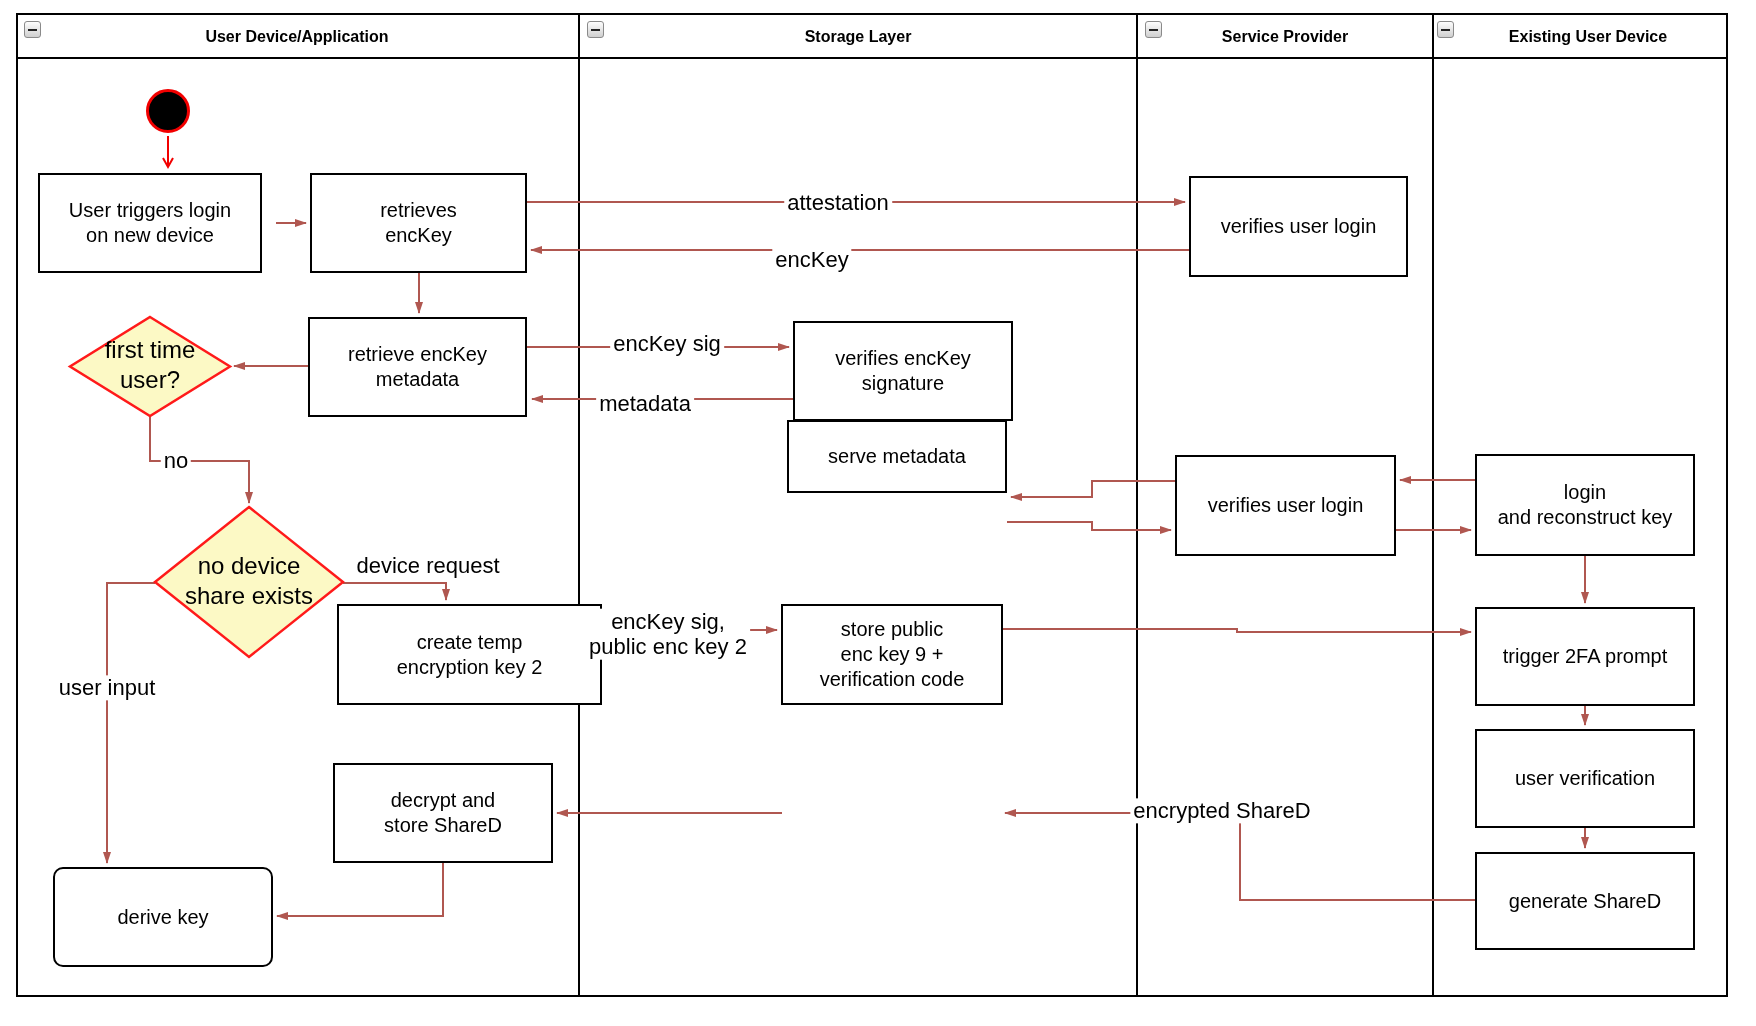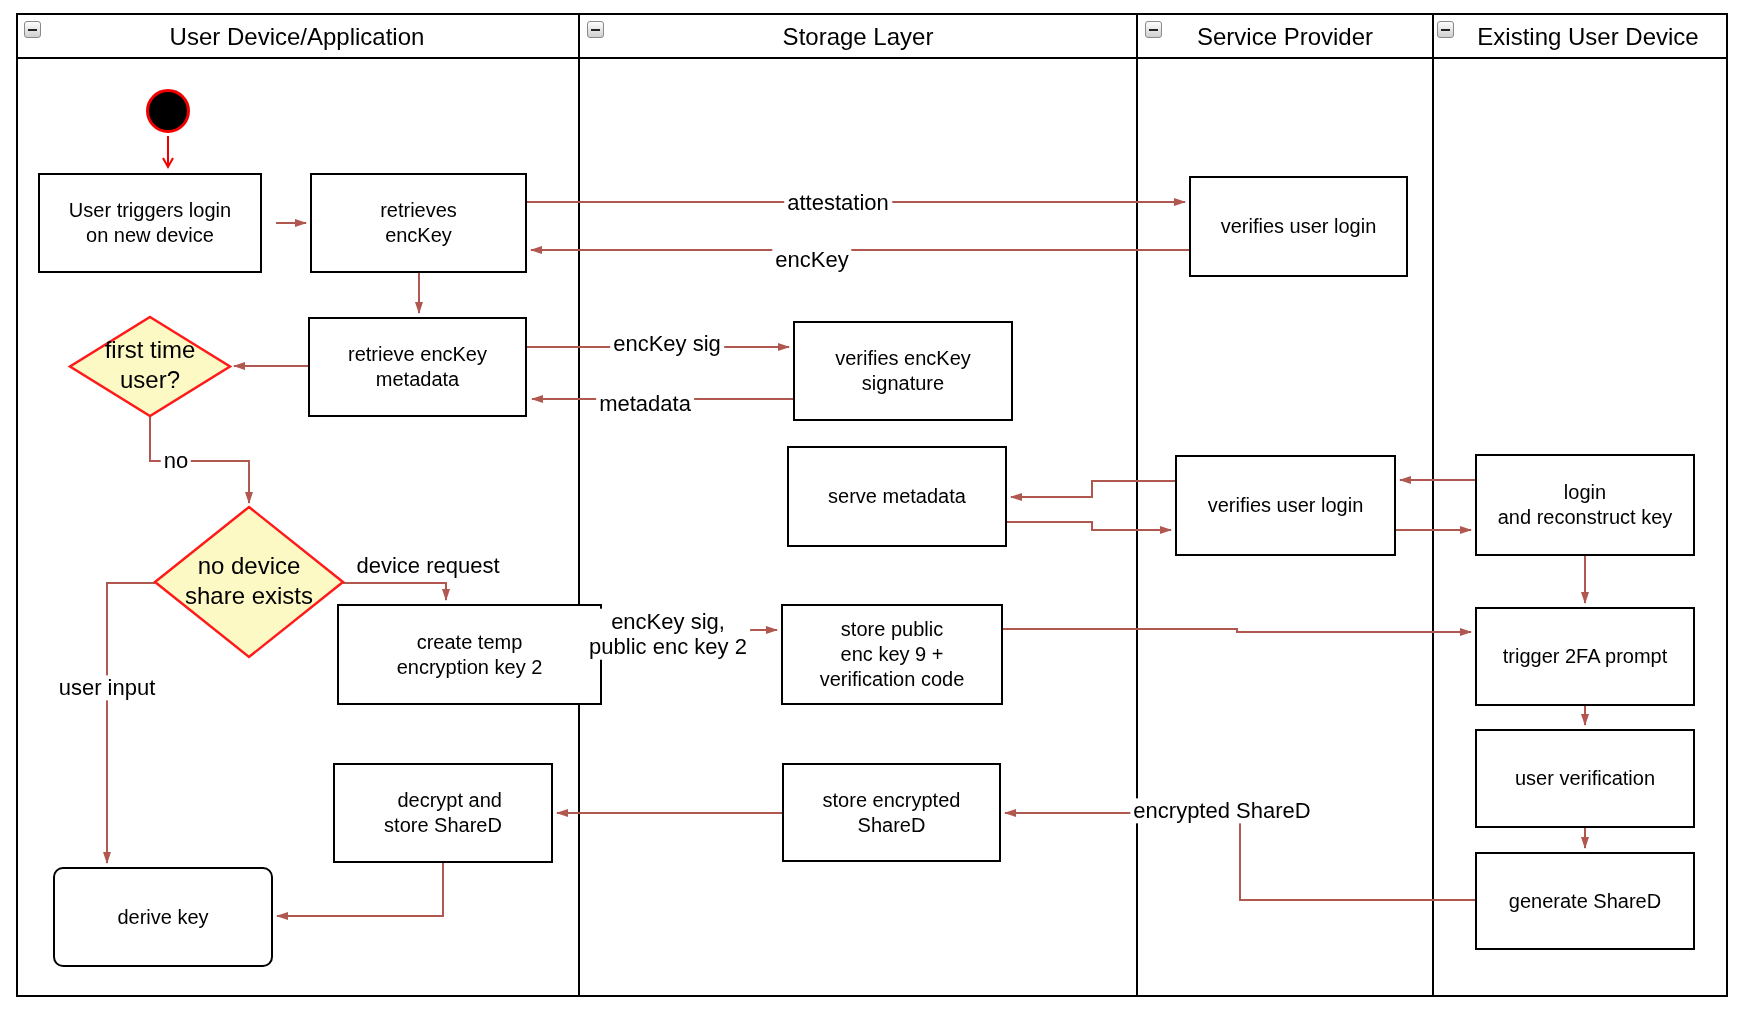--- a/index.html
+++ b/index.html
@@ -5,21 +5,21 @@
   html,body{margin:0;padding:0;background:#fff;}
   .canvas{
     position:relative;width:1756px;height:1026px;background:#fff;overflow:hidden;
     font-family:"Liberation Sans",sans-serif;color:#000;
   }
   .outer{position:absolute;left:16px;top:13px;width:1712px;height:984px;
     border:2px solid #000;box-sizing:border-box;}
   .header-line{position:absolute;left:16px;top:57px;width:1712px;height:2px;background:#000;}
   .divider{position:absolute;top:13px;height:984px;width:2px;background:#000;}
   .lane-title{position:absolute;transform:translate(-50%,-50%);
-    font-size:24px;font-weight:normal;white-space:nowrap;}
+    font-size:16px;font-weight:bold;white-space:nowrap;}
   .collapse{position:absolute;width:17px;height:17px;box-sizing:border-box;
     border:1px solid #8a8a8a;border-radius:3px;
     background:linear-gradient(#fefefe,#cfcfcf);}
   .collapse .minus{position:absolute;left:3px;top:7px;width:9px;height:2px;background:#222;}
   .node{position:absolute;border:2px solid #000;background:#fff;box-sizing:border-box;
     display:flex;align-items:center;justify-content:center;text-align:center;
     font-size:20px;line-height:1.25;white-space:pre-line;z-index:3;}
   .diamond-label{position:absolute;transform:translate(-50%,-50%);text-align:center;
     font-size:24px;line-height:1.25;white-space:pre-line;z-index:3;}
   .edge-label{position:absolute;transform:translate(-50%,-50%);background:#fff;
@@ -106,32 +106,30 @@
   <div class="node" style="left:310px;top:173px;width:217px;height:100px;">retrieves
 encKey</div>
   <div class="node" style="left:308px;top:317px;width:219px;height:100px;">retrieve encKey
 metadata</div>
   <div class="diamond-label" style="left:150px;top:365px;">first time
 user?</div>
   <div class="diamond-label" style="left:249px;top:581px;">no device
 share exists</div>
   <div class="node" style="left:337px;top:604px;width:265px;height:101px;">create temp
 encryption key 2</div>
-  <div class="node" style="left:333px;top:763px;width:220px;height:100px;text-align:right;">decrypt and
+  <div class="node" style="left:333px;top:763px;width:220px;height:100px;">decrypt and
 store ShareD</div>
   <div class="node" style="left:53px;top:867px;width:220px;height:100px;border-radius:10px;">derive key</div>
 
   <div class="node" style="left:793px;top:321px;width:220px;height:100px;">verifies encKey
 signature</div>
-  <div class="node" style="left:787px;top:446px;width:220px;height:101px;">serve metadata</div>
+  <div class="node" style="left:787px;top:420px;width:220px;height:73px;">serve metadata</div>
   <div class="node" style="left:781px;top:604px;width:222px;height:101px;">store public
 enc key 9 +
 verification code</div>
-  <div class="node" style="left:782px;top:763px;width:219px;height:99px;">store encrypted
-ShareD</div>
 
   <div class="node" style="left:1189px;top:176px;width:219px;height:101px;">verifies user login</div>
   <div class="node" style="left:1175px;top:455px;width:221px;height:101px;">verifies user login</div>
 
   <div class="node" style="left:1475px;top:454px;width:220px;height:102px;">login
 and reconstruct key</div>
   <div class="node" style="left:1475px;top:607px;width:220px;height:99px;">trigger 2FA prompt</div>
   <div class="node" style="left:1475px;top:729px;width:220px;height:99px;">user verification</div>
   <div class="node" style="left:1475px;top:852px;width:220px;height:98px;">generate ShareD</div>
 

